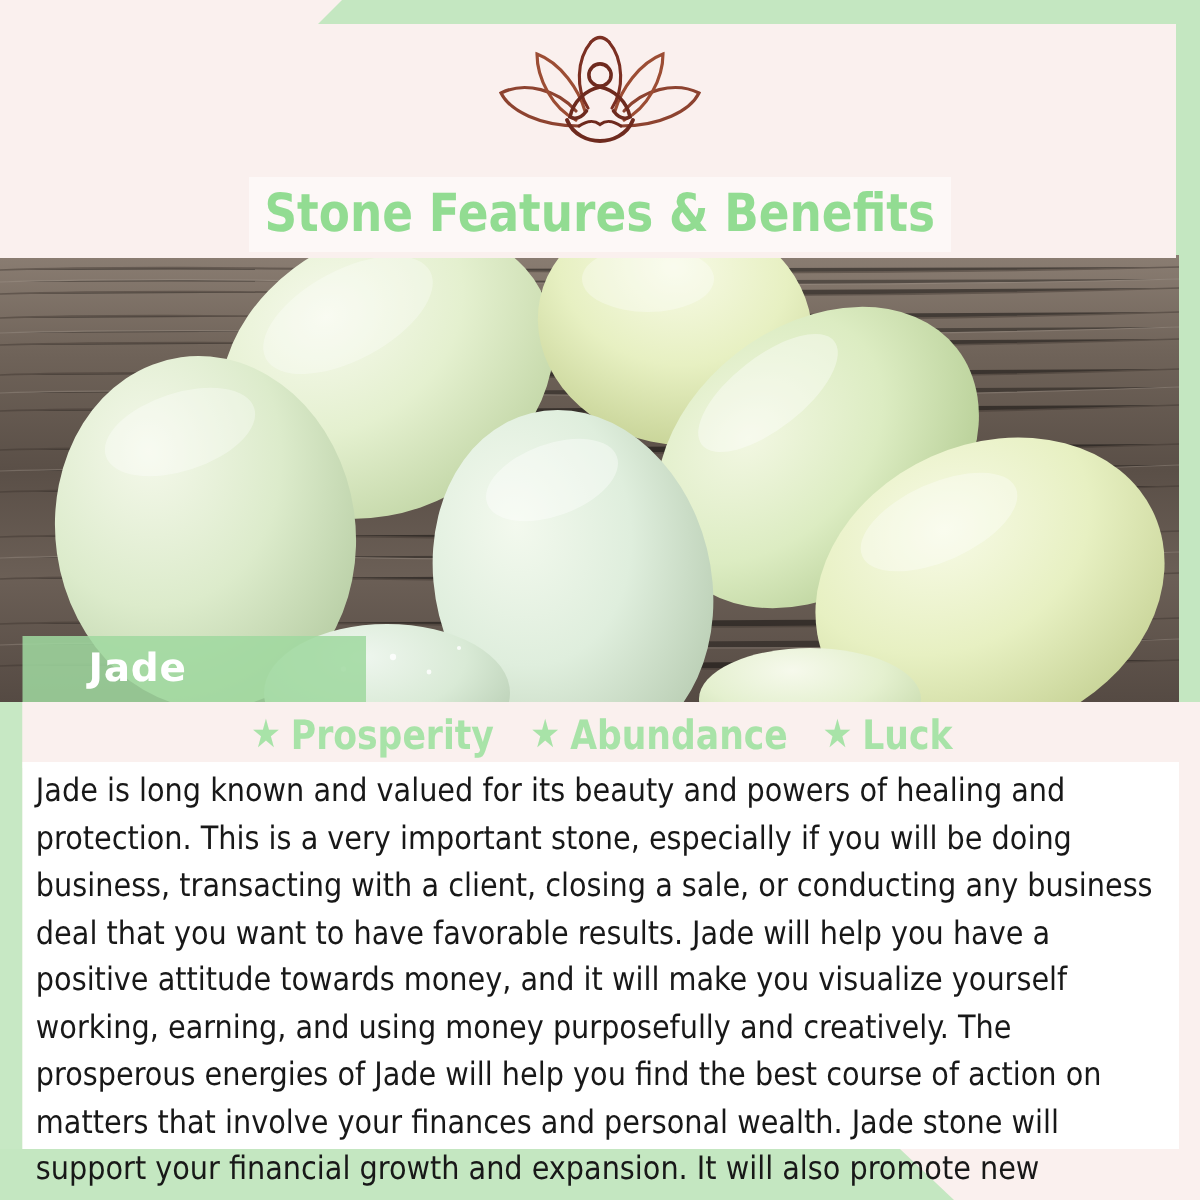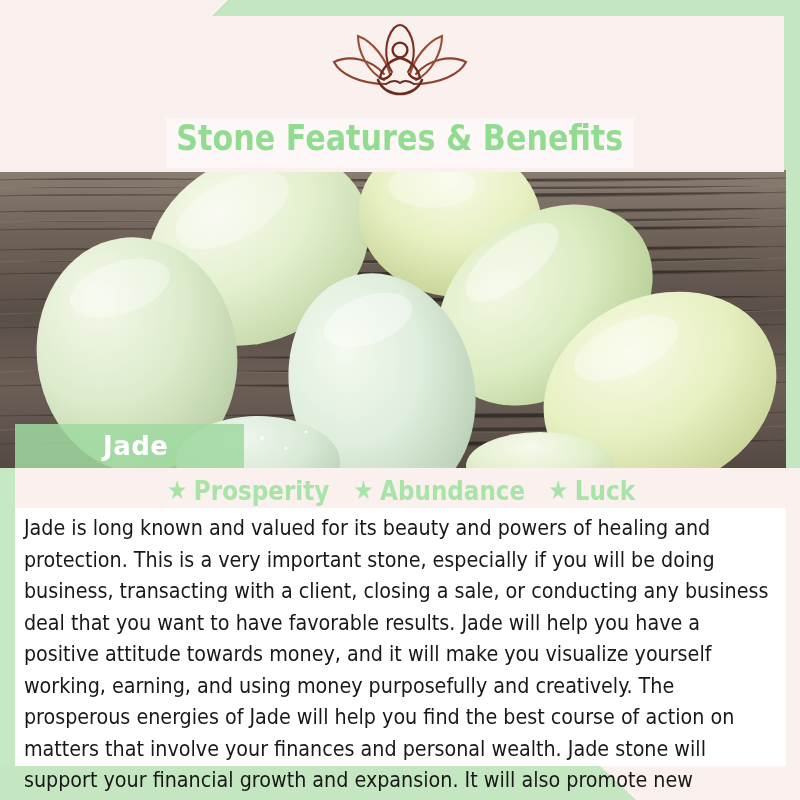--- a/index.html
+++ b/index.html
@@ -103,20 +103,21 @@
   
   .title-banner {
     position: absolute;
     top: 118px;
     left: 166px;
     width: 468px;
     height: 50px;
     background: #fdf8f7;
     z-index: 6;
     display: flex;
+    align-items: center;
     justify-content: center;
   }
   .title-text {
     font-family: "Liberation Sans Narrow", "DejaVu Sans Condensed", "Liberation Sans", sans-serif;
     font-size: 35px;
     font-weight: bold;
     color: #92dc92;
     letter-spacing: 0px;
     white-space: nowrap;
     transform: scaleX(0.96);
@@ -143,21 +144,21 @@
     top: 424px;
     left: 15px;
     width: 229px;
     height: 44px;
     background: rgba(160, 216, 160, 0.86);
     z-index: 5;
     display: flex;
     align-items: center;
   }
   .name-text {
-    margin-left: 88px;
+    margin-left: 44px;
     color: #ffffff;
     font-size: 26px;
     font-weight: bold;
     font-family: "DejaVu Sans", "Liberation Sans", sans-serif;
     letter-spacing: 0.5px;
   }
 
   
   .keywords {
     position: absolute;

